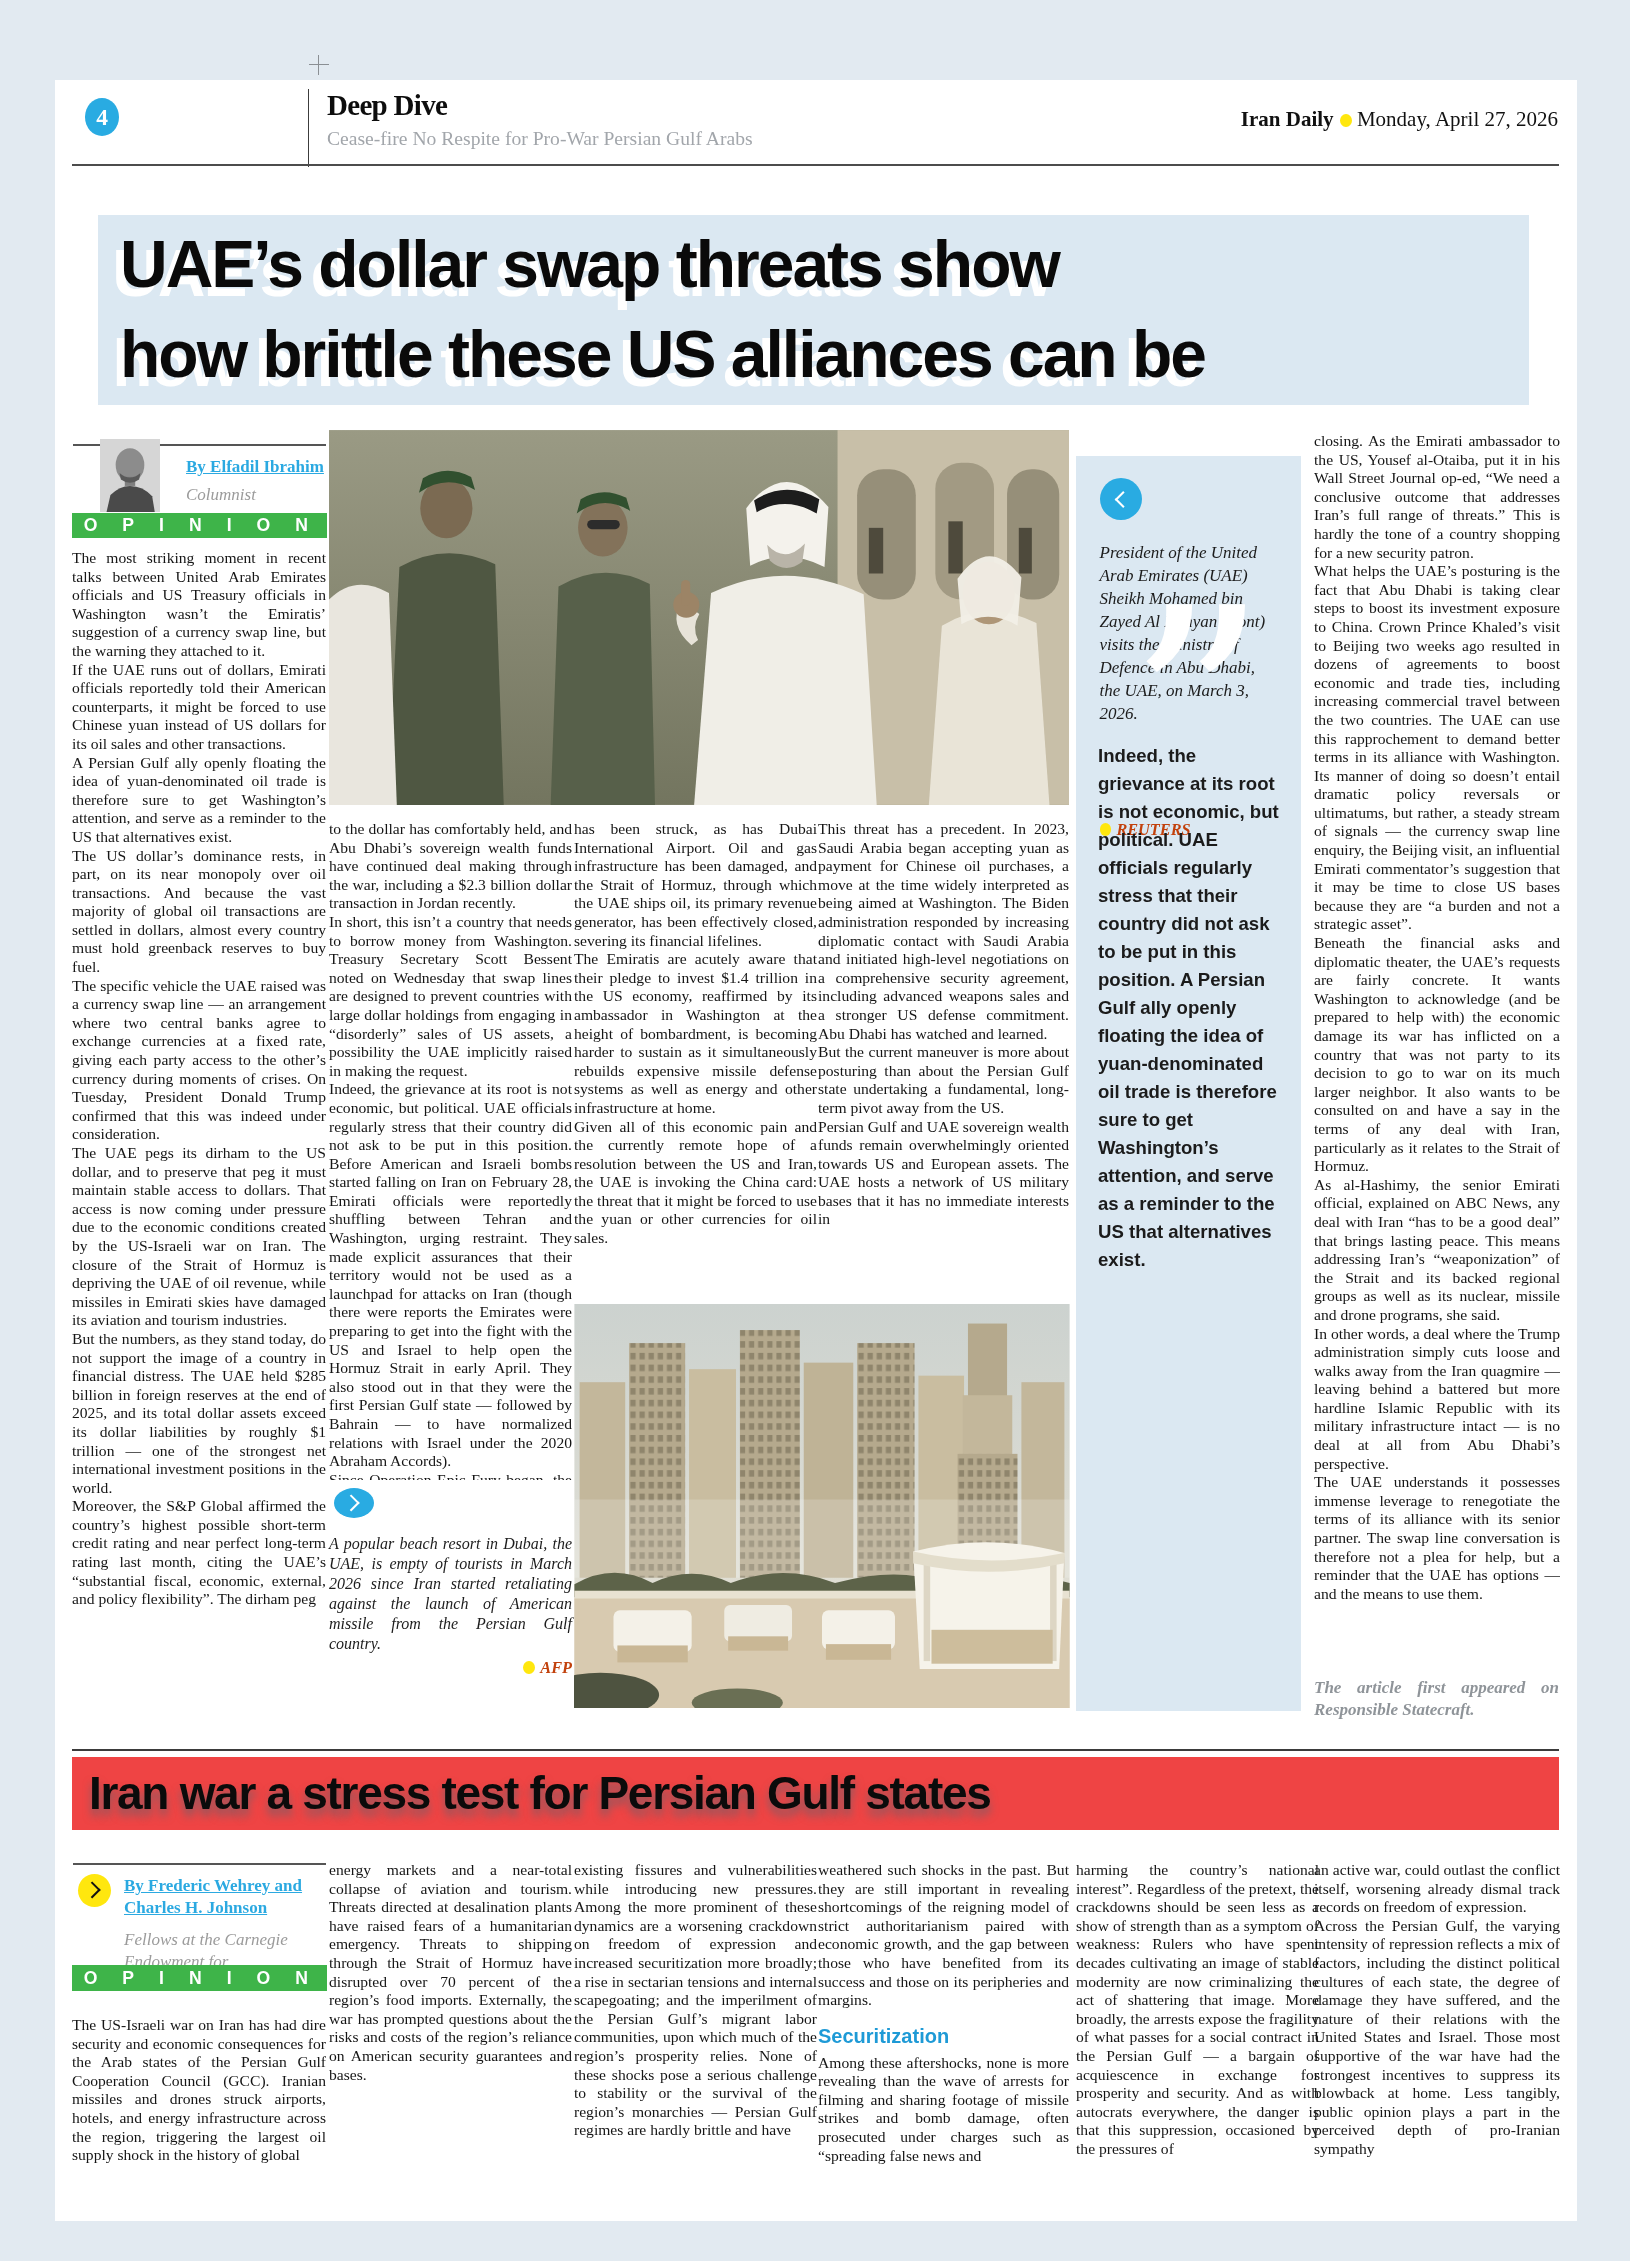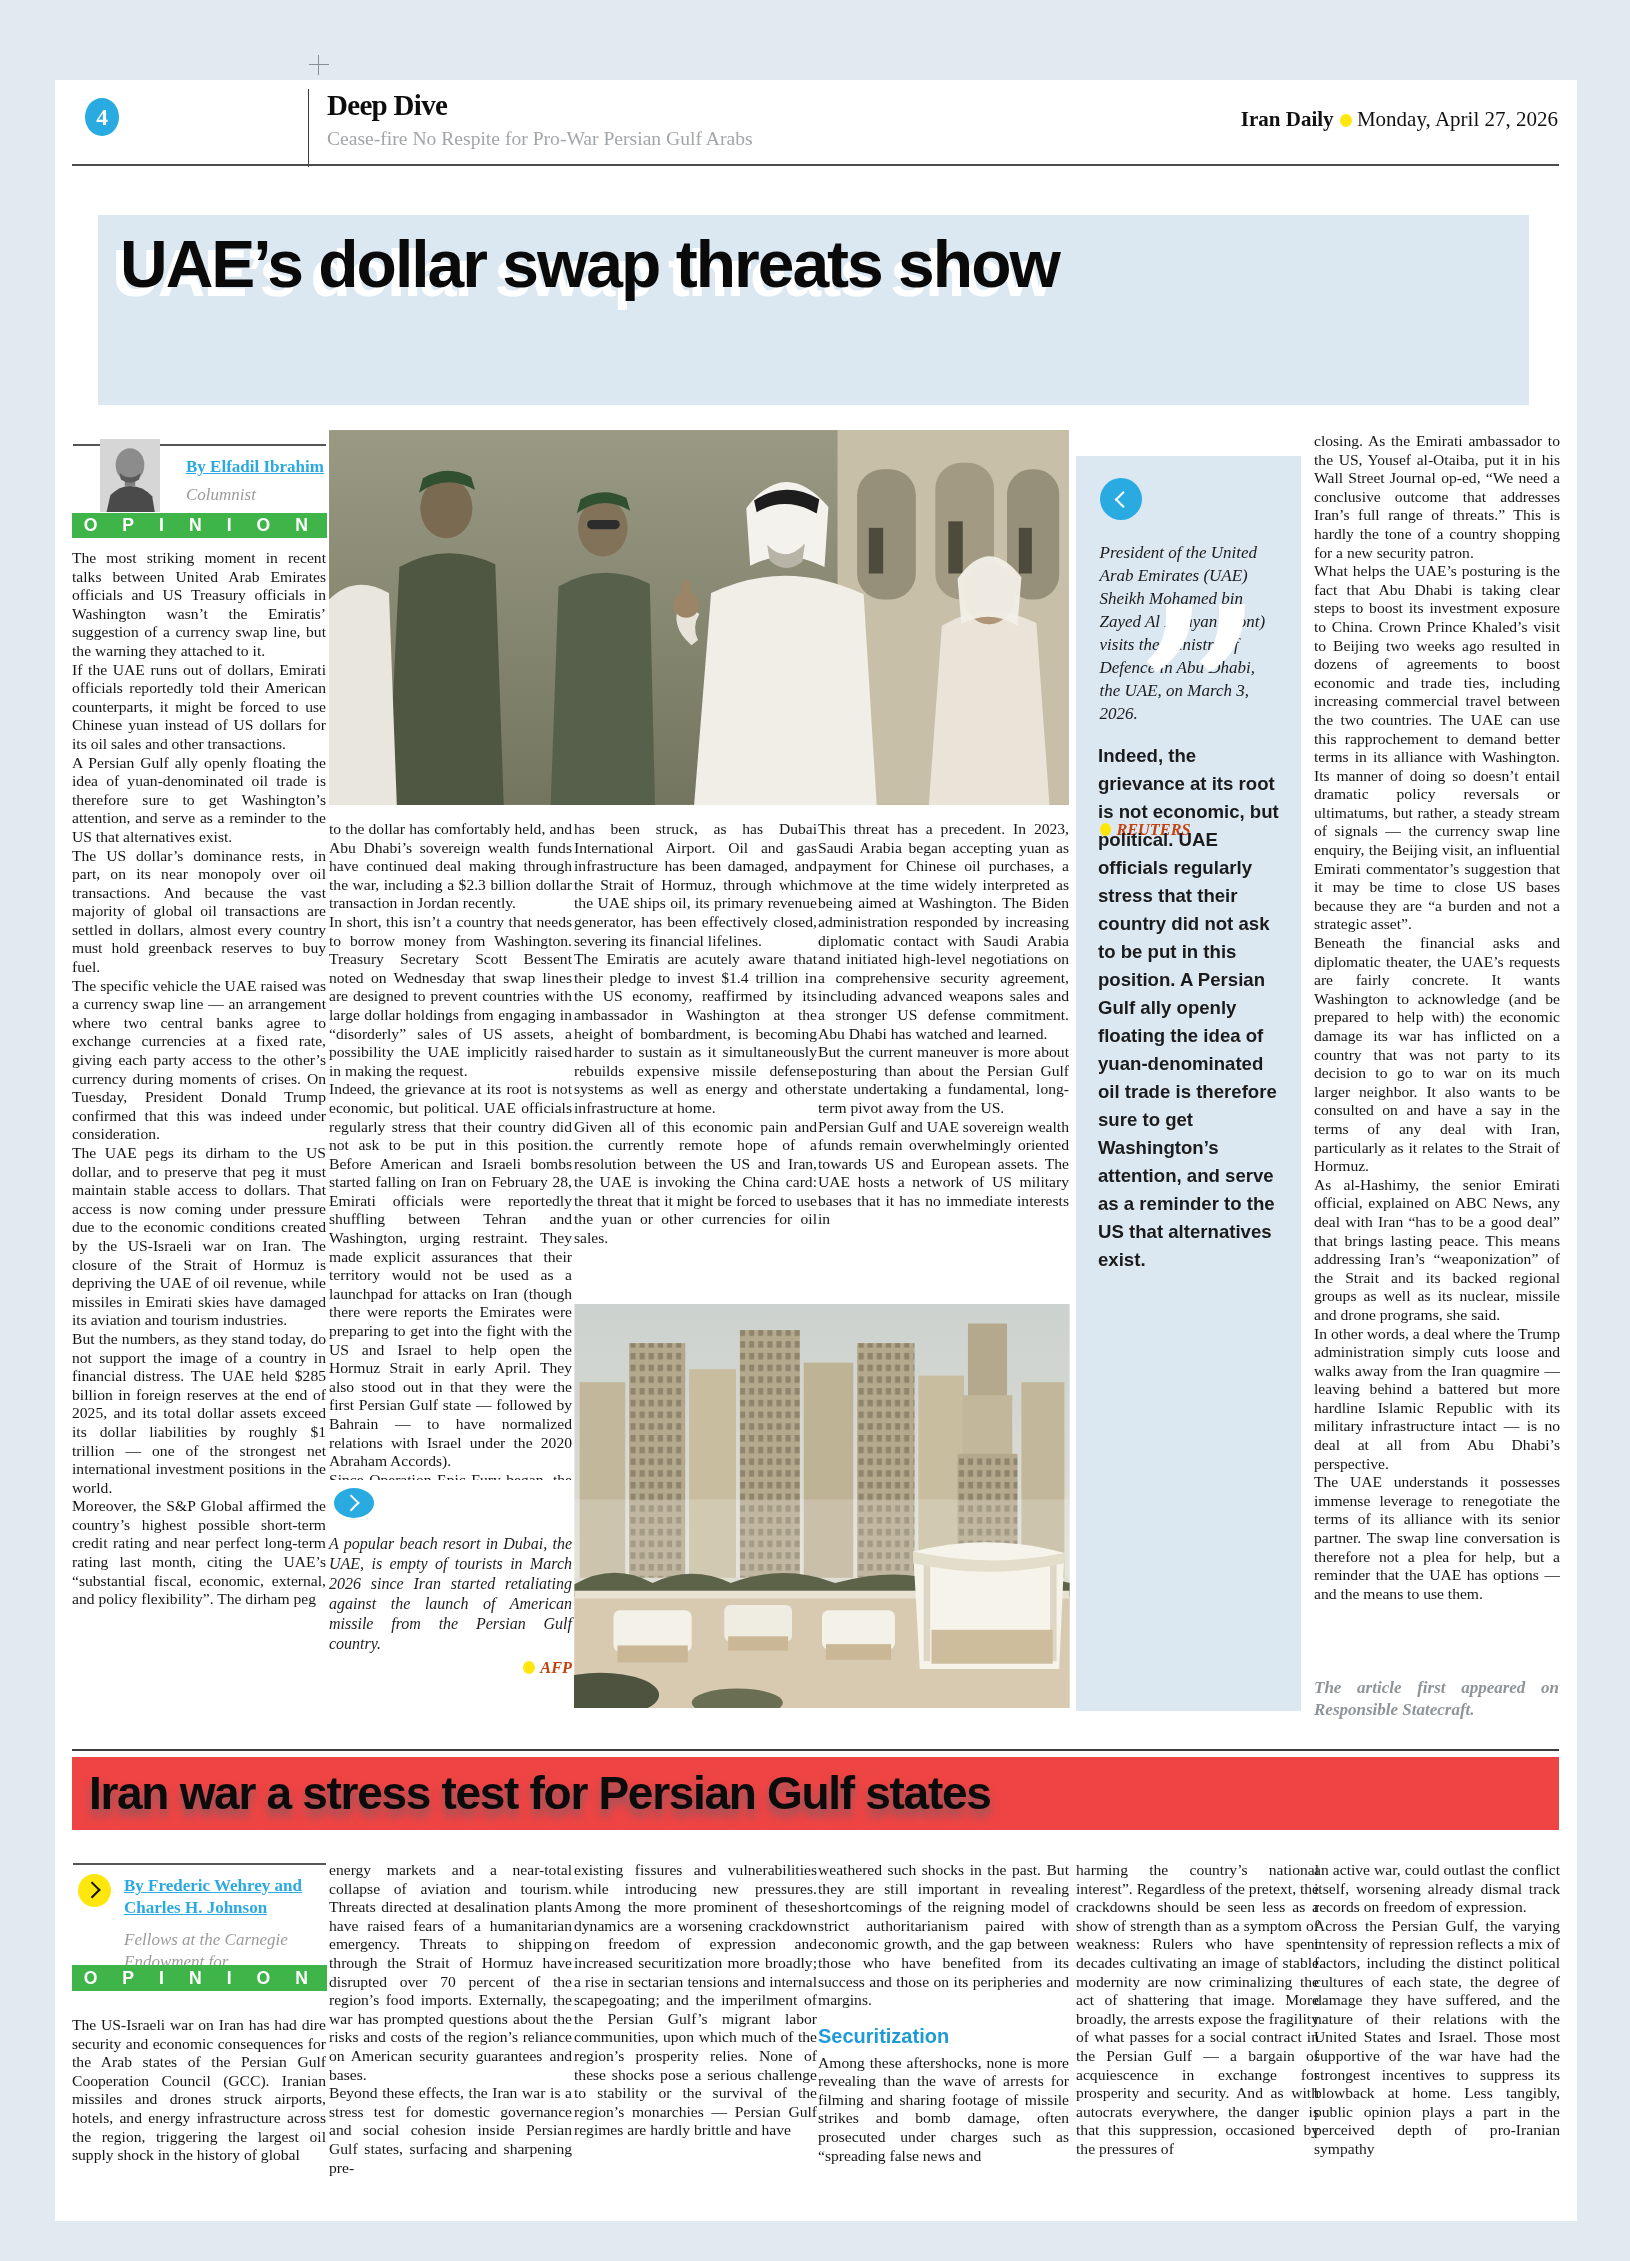--- a/index.html
+++ b/index.html
@@ -74,20 +74,21 @@
   <div class="abs" id="hdr-divider"></div>
   <div class="abs" id="section-title">Deep Dive</div>
   <div class="abs" id="section-sub">Cease-fire No Respite for Pro-War Persian Gulf Arabs</div>
   <div class="abs" id="masthead">
     <span class="mast-b">Iran Daily</span><span class="dot"></span><span>Monday, April 27, 2026</span>
   </div>
   <div class="abs" id="hdr-rule"></div>
 
   <div class="abs" id="headline-panel">
     <div class="hl hl1">UAE’s dollar swap threats show</div>
+    <div class="hl">how brittle these US alliances can be</div>
   </div>
 
   <div class="abs byline-rule" style="left:73px;top:444px;width:253px;"></div>
   <div class="abs" style="left:100px;top:439px;width:60px;height:73px;">
     <svg width="60" height="73" viewBox="0 0 92 112">
       <rect width="92" height="112" fill="#d6d6d6"></rect>
       <ellipse cx="46" cy="40" rx="22" ry="26" fill="#8c8c8c"></ellipse>
       <rect x="38" y="58" width="16" height="14" fill="#7f7f7f"></rect>
       <path d="M10 112 L16 86 Q30 72 46 72 Q66 72 80 88 L84 112 Z" fill="#4a4a4a"></path>
       <path d="M30 52 Q46 66 62 52 L60 62 Q46 72 32 62 Z" fill="#5a5a5a"></path>
@@ -254,21 +255,20 @@
   </div>
   <div class="abs byline-name" style="left:124px;top:1875px;width:203px;">By Frederic Wehrey and Charles H. Johnson</div>
   <div class="abs byline-role" style="left:124px;top:1929px;width:196px;">Fellows at the Carnegie Endowment for International Peace</div>
   <div class="abs opinion-bar" style="left:72px;top:1965px;width:243px;height:26px;padding-left:11.7px;">OPINION</div>
 
   <div class="abs col bodytext" style="left:72px;top:2016px;width:254px;height:206px;">
       <p>The US-Israeli war on Iran has had dire security and economic consequences for the Arab states of the Persian Gulf Cooperation Council (GCC). Iranian missiles and drones struck airports, hotels, and energy infrastructure across the region, triggering the largest oil supply shock in the history of global</p>
     </div>
   <div class="abs col bodytext" style="left:329px;top:1861px;width:243px;height:361px;">
       <p>energy markets and a near-total collapse of aviation and tourism. Threats directed at desalination plants have raised fears of a humanitarian emergency. Threats to shipping through the Strait of Hormuz have disrupted over 70 percent of the region’s food imports. Externally, the war has prompted questions about the risks and costs of the region’s reliance on American security guarantees and bases.</p>
-      <p>Beyond these effects, the Iran war is a stress test for domestic governance and social cohesion inside Persian Gulf states, surfacing and sharpening pre-</p>
     </div>
   <div class="abs col bodytext" style="left:574px;top:1861px;width:243px;height:361px;">
       <p>existing fissures and vulnerabilities while introducing new pressures. Among the more prominent of these dynamics are a worsening crackdown on freedom of expression and increased securitization more broadly; a rise in sectarian tensions and internal scapegoating; and the imperilment of the Persian Gulf’s migrant labor communities, upon which much of the region’s prosperity relies. None of these shocks pose a serious challenge to stability or the survival of the region’s monarchies — Persian Gulf regimes are hardly brittle and have</p>
     </div>
   <div class="abs col bodytext" id="b-col4" style="left:818px;top:1861px;width:251px;height:364px;">
     <div>
         <p>weathered such shocks in the past. But they are still important in revealing shortcomings of the reigning model of strict authoritarianism paired with economic growth, and the gap between those who have benefited from its success and those on its peripheries and margins.</p>
       </div>
     <div class="subhead">Securitization</div>
     <div>

